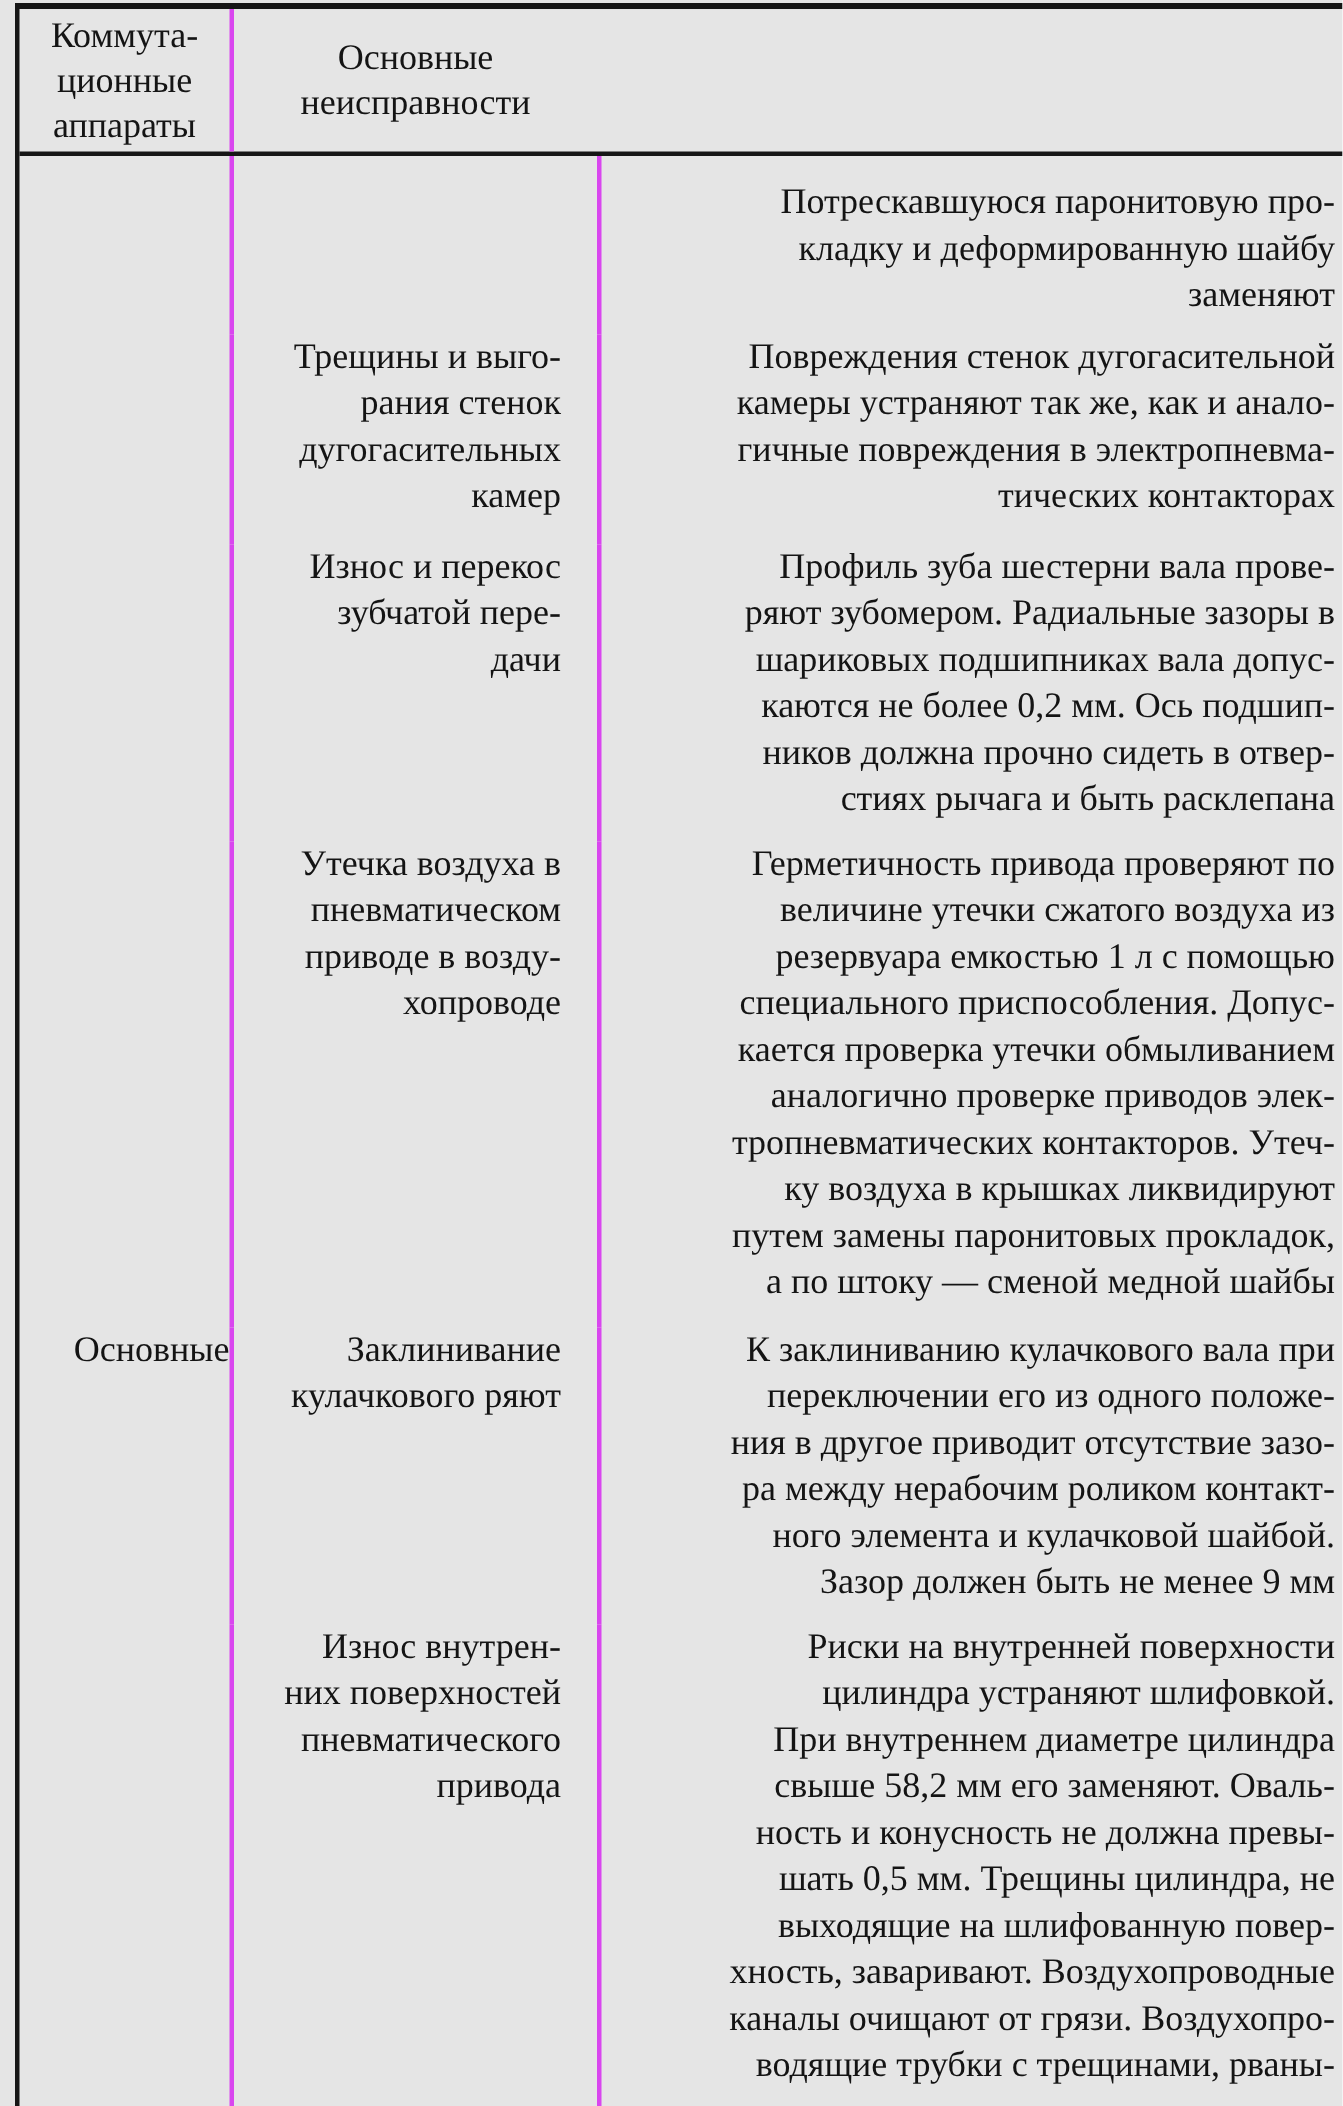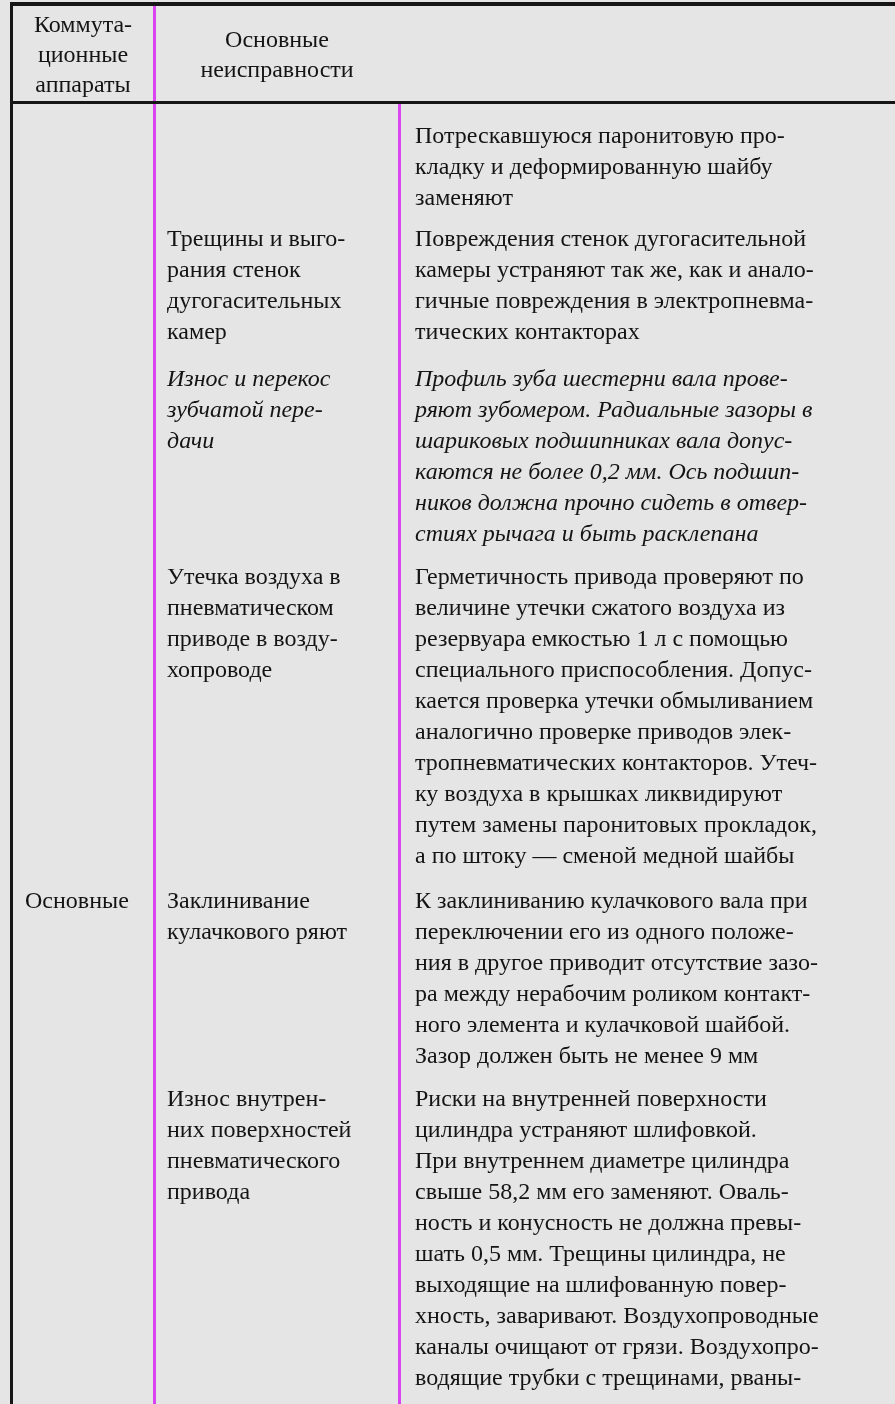--- a/index.html
+++ b/index.html
@@ -20,20 +20,21 @@
     border-top: 4px solid #161616;
     border-left: 3px solid #161616;
   }
   .row {
     display: grid;
     grid-template-columns: 140px 245px 498px;
   }
   .cell {
     box-sizing: border-box;
     white-space: pre-line;
+    text-align: right;
   }
   .c2, .c3 { border-left: 3px solid #d946ef; }
   
   .header-row {
     height: 95px;
     border-bottom: 3px solid #161616;
   }
   .header-row .cell {
     display: flex;
     align-items: center;
@@ -42,25 +43,25 @@
     font-size: 24px;
     line-height: 30px;
     padding: 0 4px;
   }
   
   .body-row .cell {
     font-size: 24px;
     line-height: 31px;
   }
   .body-row .c1 { padding-left: 12px; }
-  .body-row .c2 { padding-left: 11px; padding-right: 6px; }
+  .body-row .c2 { padding-left: 11px; padding-right: 24px; }
   .body-row .c3 { padding-left: 14px; padding-right: 6px; }
   .r0 .cell { padding-top: 16px; padding-bottom: 10px; }
   .r1 .cell { padding-bottom: 16px; }
-  .r2 .cell { padding-bottom: 12px; font-style: italic; }
+  .r2 .cell { padding-bottom: 12px; }
   .r3 .cell { padding-bottom: 14px; }
   .r4 .cell { padding-bottom: 12px; }
   .r5 .cell { padding-bottom: 0; }
 </style>
 </head>
 <body>
 
 <div class="page">
   <div class="table">
 

